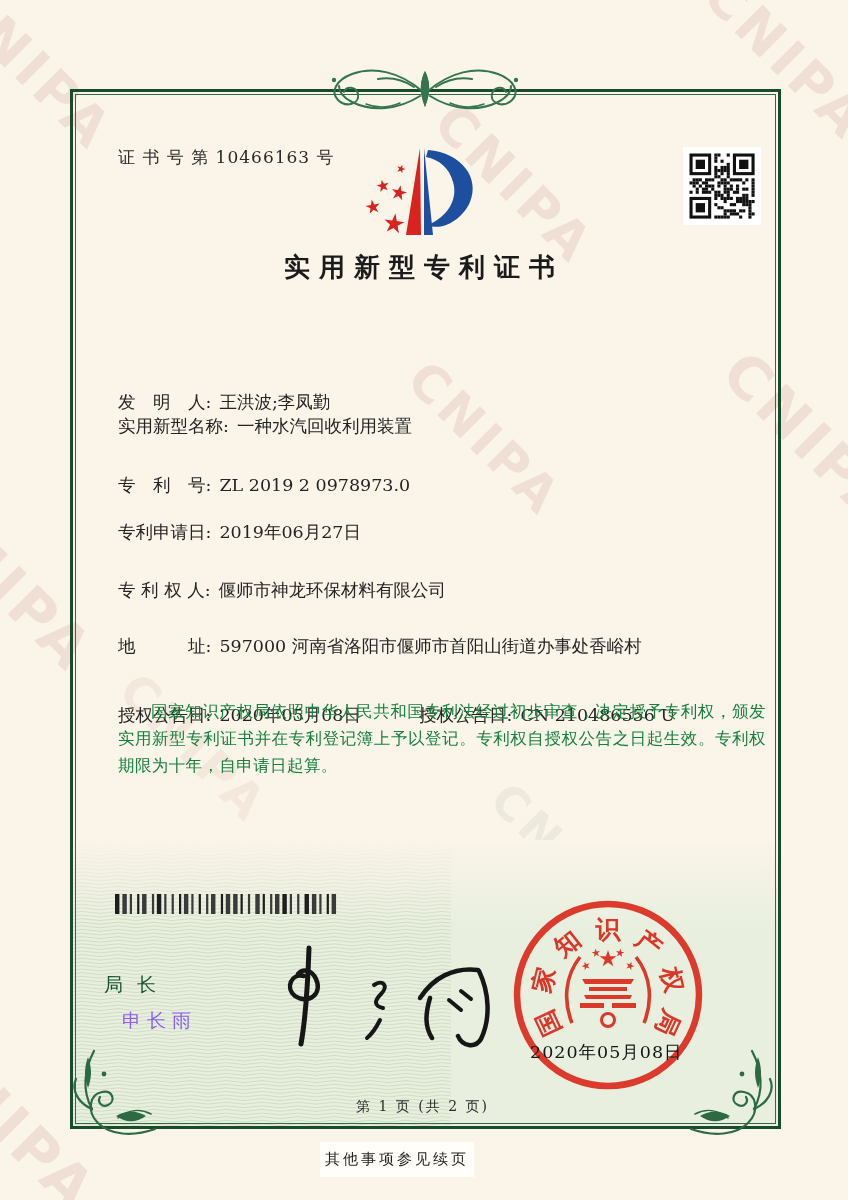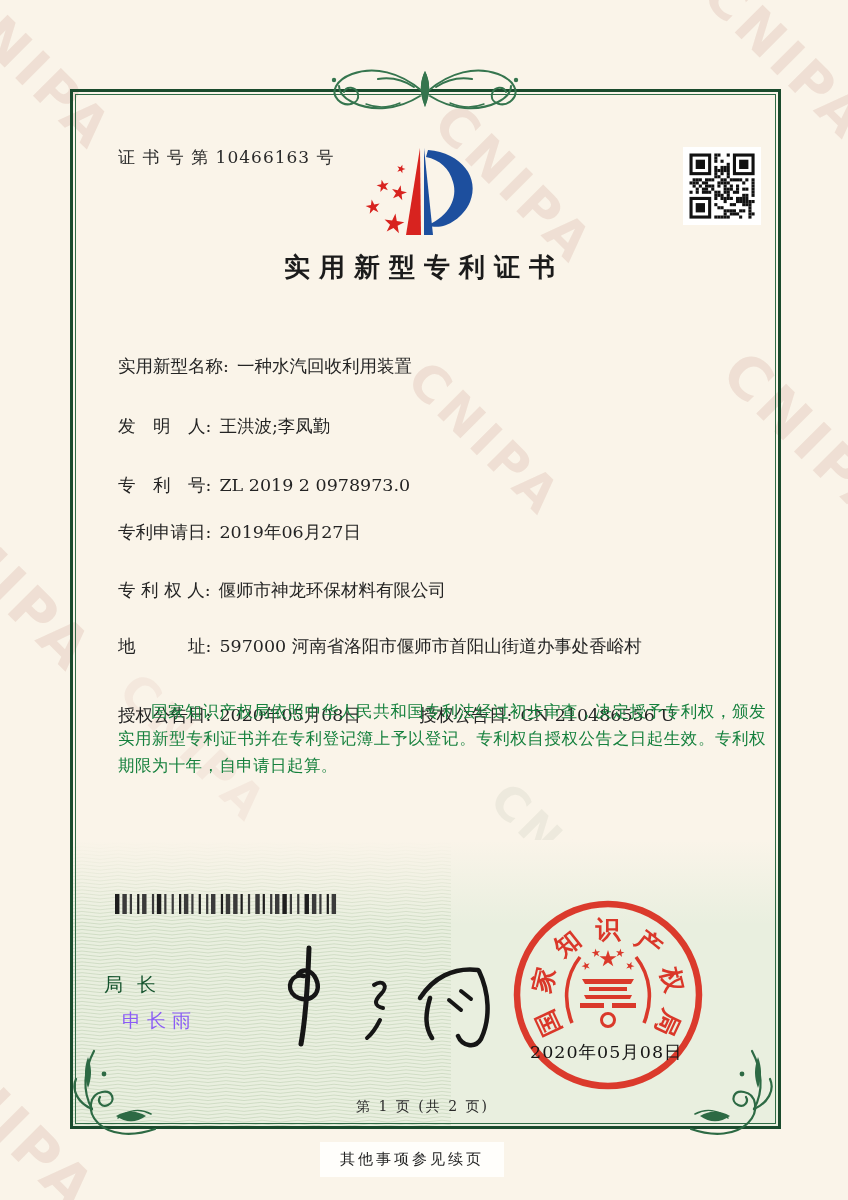--- a/index.html
+++ b/index.html
@@ -57,21 +57,21 @@
   .signature{position:absolute;left:262px;top:938px;z-index:4;line-height:0}
   .seal{position:absolute;left:505px;top:895px;z-index:4;line-height:0}
   .seal-char{font:700 25px "DejaVu Serif","Liberation Serif",serif;fill:#d92a1c;text-anchor:middle;dominant-baseline:central;opacity:.93}
   .seal-date{font:400 17.5px "DejaVu Serif","Liberation Serif",serif;fill:#151515;letter-spacing:1px}
   .page-footer{
     position:absolute;left:70px;width:705px;top:1098px;z-index:3;text-align:center;
     font-size:14px;letter-spacing:2px;color:#2a2a2a;
   }
   .continuation{
     position:absolute;left:320px;top:1142px;z-index:3;background:#fffefb;
-    padding:8px 20px;font-size:15px;letter-spacing:3px;color:#1f1f1f;
+    padding:8px 5px;font-size:15px;letter-spacing:3px;color:#1f1f1f;
   }
   .wave{fill:none;stroke:#c6d5bb;stroke-width:.8;opacity:.9}
 </style>
 </head>
 <body>
 
 <div class="wm" style="left:-20px;top:-28px;font-size:54px">CNIPA</div>
 <div class="wm" style="left:735px;top:-38px;font-size:54px">CNIPA</div>
 <div class="wm" style="left:465px;top:92px;font-size:52px">CNIPA</div>
 <div class="wm" style="left:437px;top:350px;font-size:50px">CNIPA</div>
@@ -385,27 +385,27 @@
       <rect x="53.1" y="9.7" width="9.3" height="9.3" fill="#111"></rect>
       <rect x="3.5" y="46.9" width="21.7" height="21.7" fill="#111"></rect>
       <rect x="6.6" y="50" width="15.5" height="15.5" fill="#fff"></rect>
       <rect x="9.7" y="53.1" width="9.3" height="9.3" fill="#111"></rect>
     </svg>
 </div>
 
 <div class="title">实用新型专利证书</div>
 
 <div class="fields">
+  <div class="frow gap36">
+    <span class="flabel">发　明　人:</span>
+    <span class="fvalue">王洪波;李凤勤</span>
+  </div>
   <div class="frow">
     <span class="flabel">实用新型名称:</span>
     <span class="fvalue">一种水汽回收利用装置</span>
-  </div>
-  <div class="frow gap36">
-    <span class="flabel">发　明　人:</span>
-    <span class="fvalue">王洪波;李凤勤</span>
   </div>
   <div class="frow gap35">
     <span class="flabel">专　利　号:</span>
     <span class="fvalue">ZL 2019 2 0978973.0</span>
   </div>
   <div class="frow gap29">
     <span class="flabel">专利申请日:</span>
     <span class="fvalue">2019年06月27日</span>
   </div>
   <div class="frow gap34">

